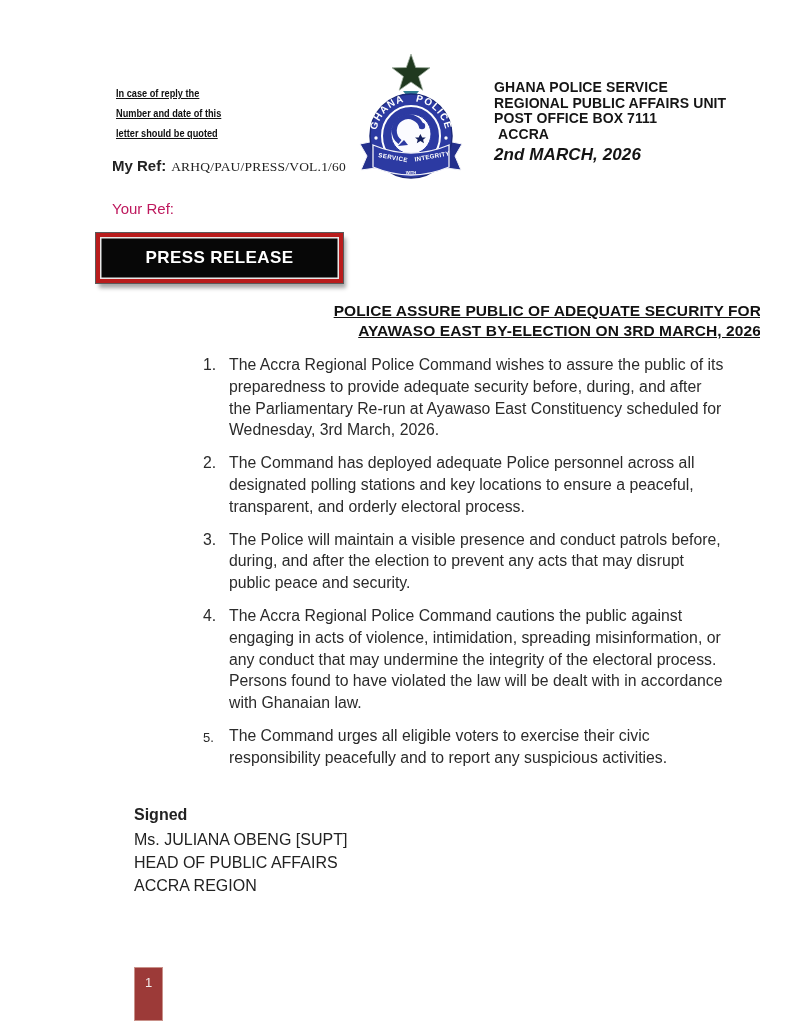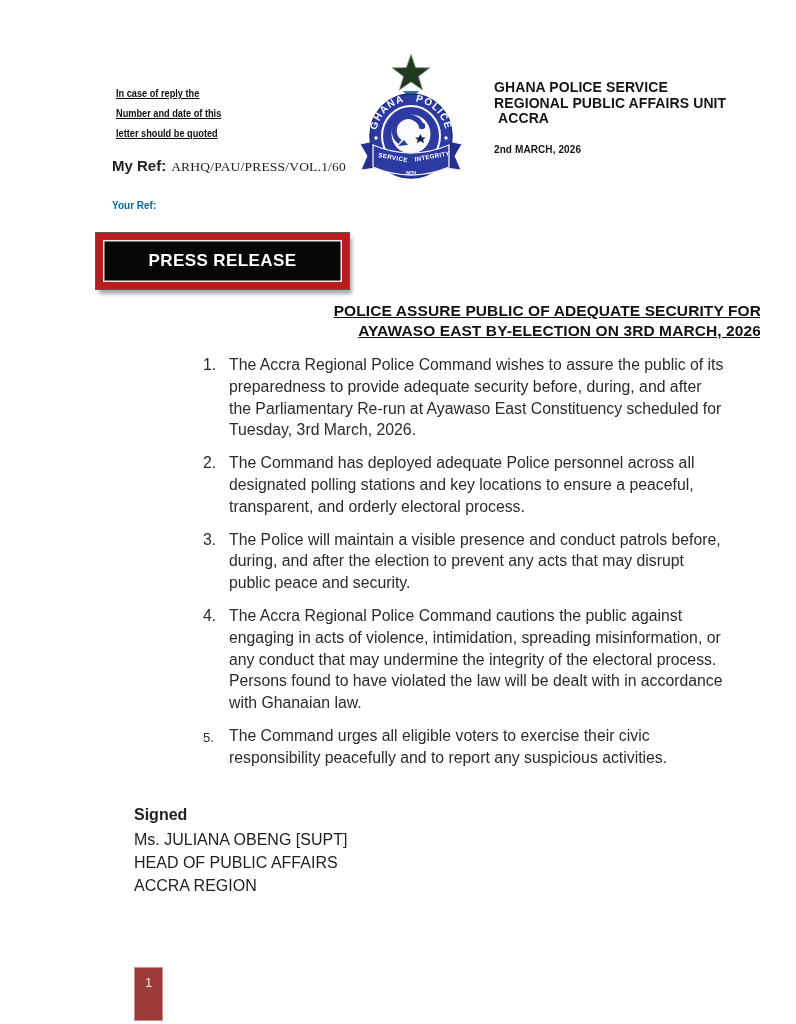--- a/index.html
+++ b/index.html
@@ -16,39 +16,39 @@
     transform:scaleX(0.80); transform-origin:left top; white-space:nowrap;
   }
   .reply-note div { text-decoration:underline; }
 
   
   .my-ref { position:absolute; left:76px; top:157px; font-size:15px; font-weight:600; color:#222; }
   .my-ref .ref-value {
     font-family:"Liberation Serif", serif; font-weight:400;
     font-size:13.5px; margin-left:5px; letter-spacing:0.2px;text-align:center;
   }
-  .your-ref { position:absolute; left:76px; top:200px; font-size:10px; font-weight:700; color:#0369a1; }
+  .your-ref { position:absolute; left:76px; top:200px; font-size:15px; font-weight:400; color:#be185d; }
 
   
   .crest { position:absolute; left:316px; top:52px; width:118px; height:136px; }
 
   
   .unit-block {
     position:absolute; left:458px; top:80px;
     font-size:14px; font-weight:700; line-height:15.5px; color:#151515;
     letter-spacing:0.1px; white-space:nowrap;
   }
   .unit-line.indent { padding-left:4px; }
-  .date-line { margin-top:15px; font-size:10px; }
+  .date-line { margin-top:5px; font-size:17px;font-style:italic; }
 
   
   .press-box {
     position:absolute; left:60px; top:233px; width:239px; height:42px;
     background:#070707;
-    border:7px solid #b91c1c; outline:1px solid #5a5a5a;
+    border:4px solid #b91c1c; outline:1px solid #5a5a5a;
     box-shadow: inset 0 0 0 1.5px #e8e8e8, 3px 5px 4px #a8a8a8;
     display:flex; align-items:center; justify-content:center;
   }
   .press-box span {
     color:#ffffff; font-weight:700; font-size:17px; letter-spacing:0.4px;
   }
 
   
   .doc-title {
     position:absolute; left:167px; top:301px; width:558px;
@@ -136,37 +136,38 @@
 
     <path d="M 21 93 Q 59 109 97 93 L 97 115 Q 59 131 21 115 Z" fill="#2c3aa2" stroke="#f2f2f8" stroke-width="1.3"></path>
     <text x="26" y="105" font-size="6.2" font-weight="bold" fill="#ffffff" letter-spacing="0.4" transform="rotate(10 26 105)">SERVICE</text>
     <text x="63" y="109.5" font-size="6.2" font-weight="bold" fill="#ffffff" letter-spacing="0.3" transform="rotate(-10 63 109.5)">INTEGRITY</text>
     <text x="59" y="122" font-size="4.2" font-weight="bold" fill="#ffffff" text-anchor="middle">WITH</text>
   </svg>
 
   <div class="unit-block">
     <div class="unit-line">GHANA POLICE SERVICE</div>
     <div class="unit-line">REGIONAL PUBLIC AFFAIRS UNIT</div>
+    <div class="unit-line">POST OFFICE BOX 7111</div>
     <div class="unit-line indent">ACCRA</div>
     <div class="date-line">2nd MARCH, 2026</div>
   </div>
 
   <div class="press-box">
     <span>PRESS RELEASE</span>
   </div>
 
   <div class="doc-title">
     <div>POLICE ASSURE PUBLIC OF ADEQUATE SECURITY FOR</div>
     <div>AYAWASO EAST BY-ELECTION ON 3RD MARCH, 2026</div>
   </div>
 
   <div class="body-list">
     <div class="list-item">
       <span class="num">1.</span>
-      <span class="item-text">The Accra Regional Police Command wishes to assure the public of its preparedness to provide adequate security before, during, and after the Parliamentary Re-run at Ayawaso East Constituency scheduled for Tuesday, 3rd March, 2026.</span>
+      <span class="item-text">The Accra Regional Police Command wishes to assure the public of its preparedness to provide adequate security before, during, and after the Parliamentary Re-run at Ayawaso East Constituency scheduled for Wednesday, 3rd March, 2026.</span>
     </div>
     <div class="list-item">
       <span class="num">2.</span>
       <span class="item-text">The Command has deployed adequate Police personnel across all designated polling stations and key locations to ensure a peaceful, transparent, and orderly electoral process.</span>
     </div>
     <div class="list-item">
       <span class="num">3.</span>
       <span class="item-text">The Police will maintain a visible presence and conduct patrols before, during, and after the election to prevent any acts that may disrupt public peace and security.</span>
     </div>
     <div class="list-item">

